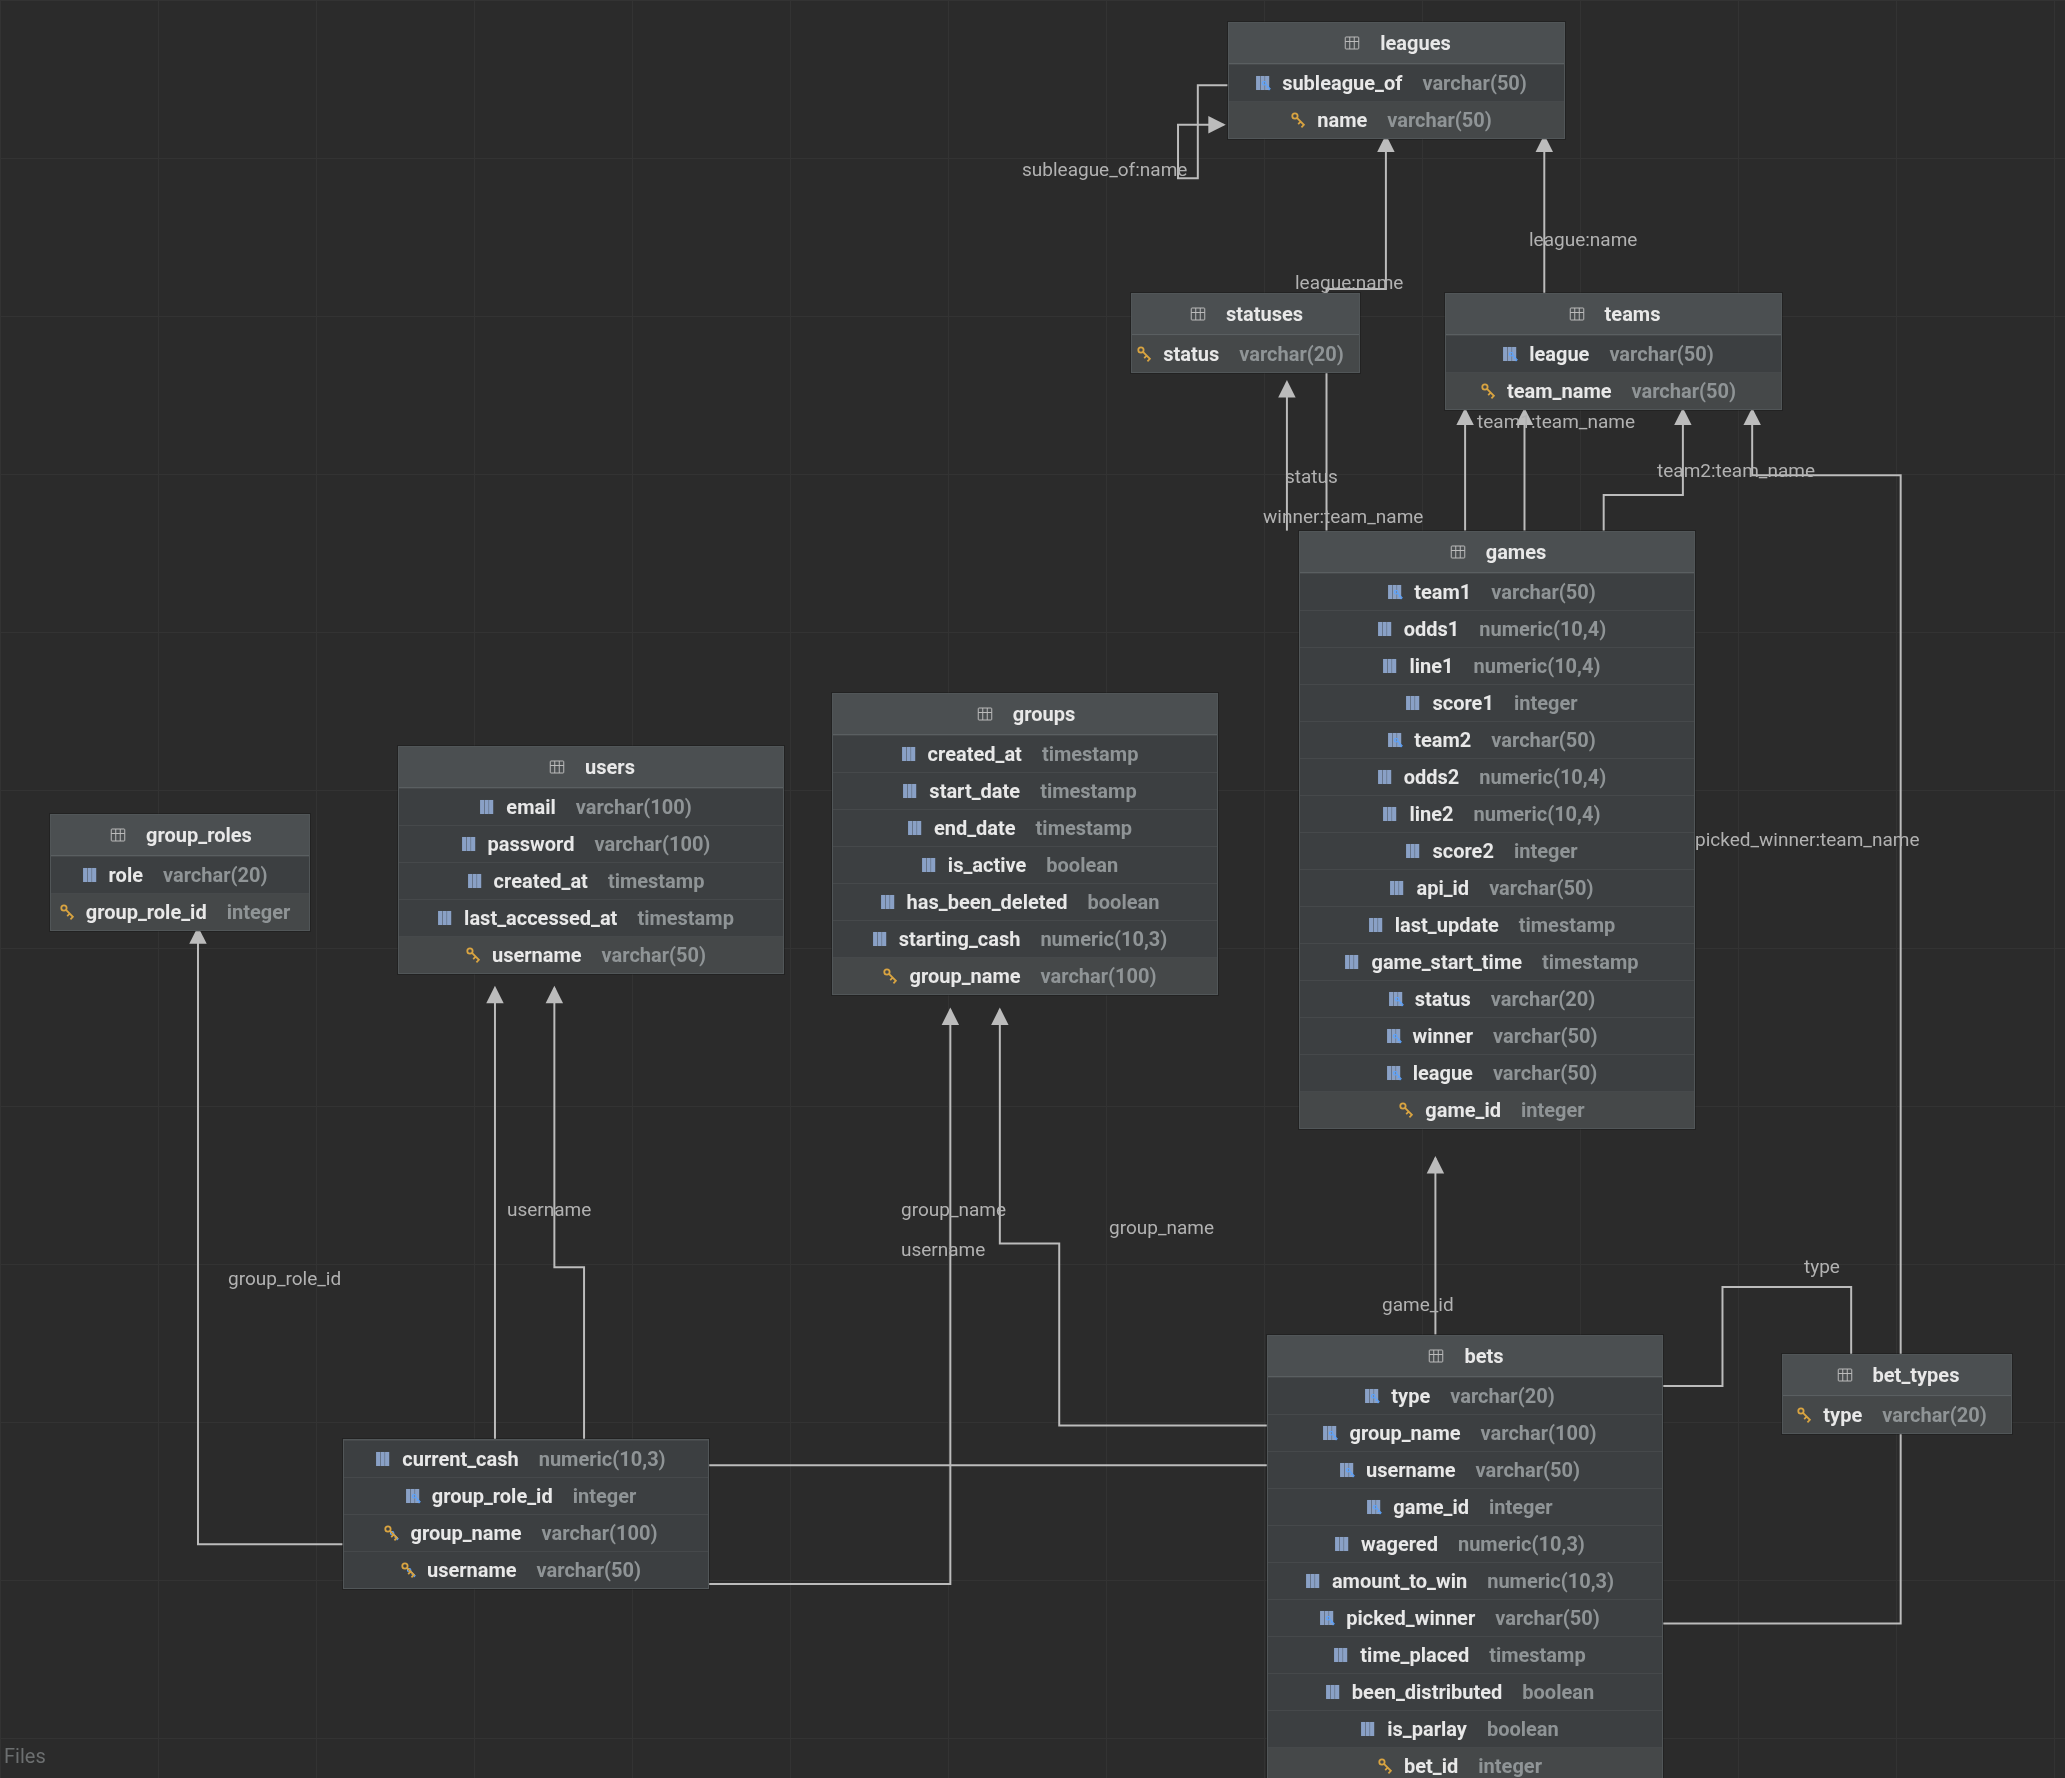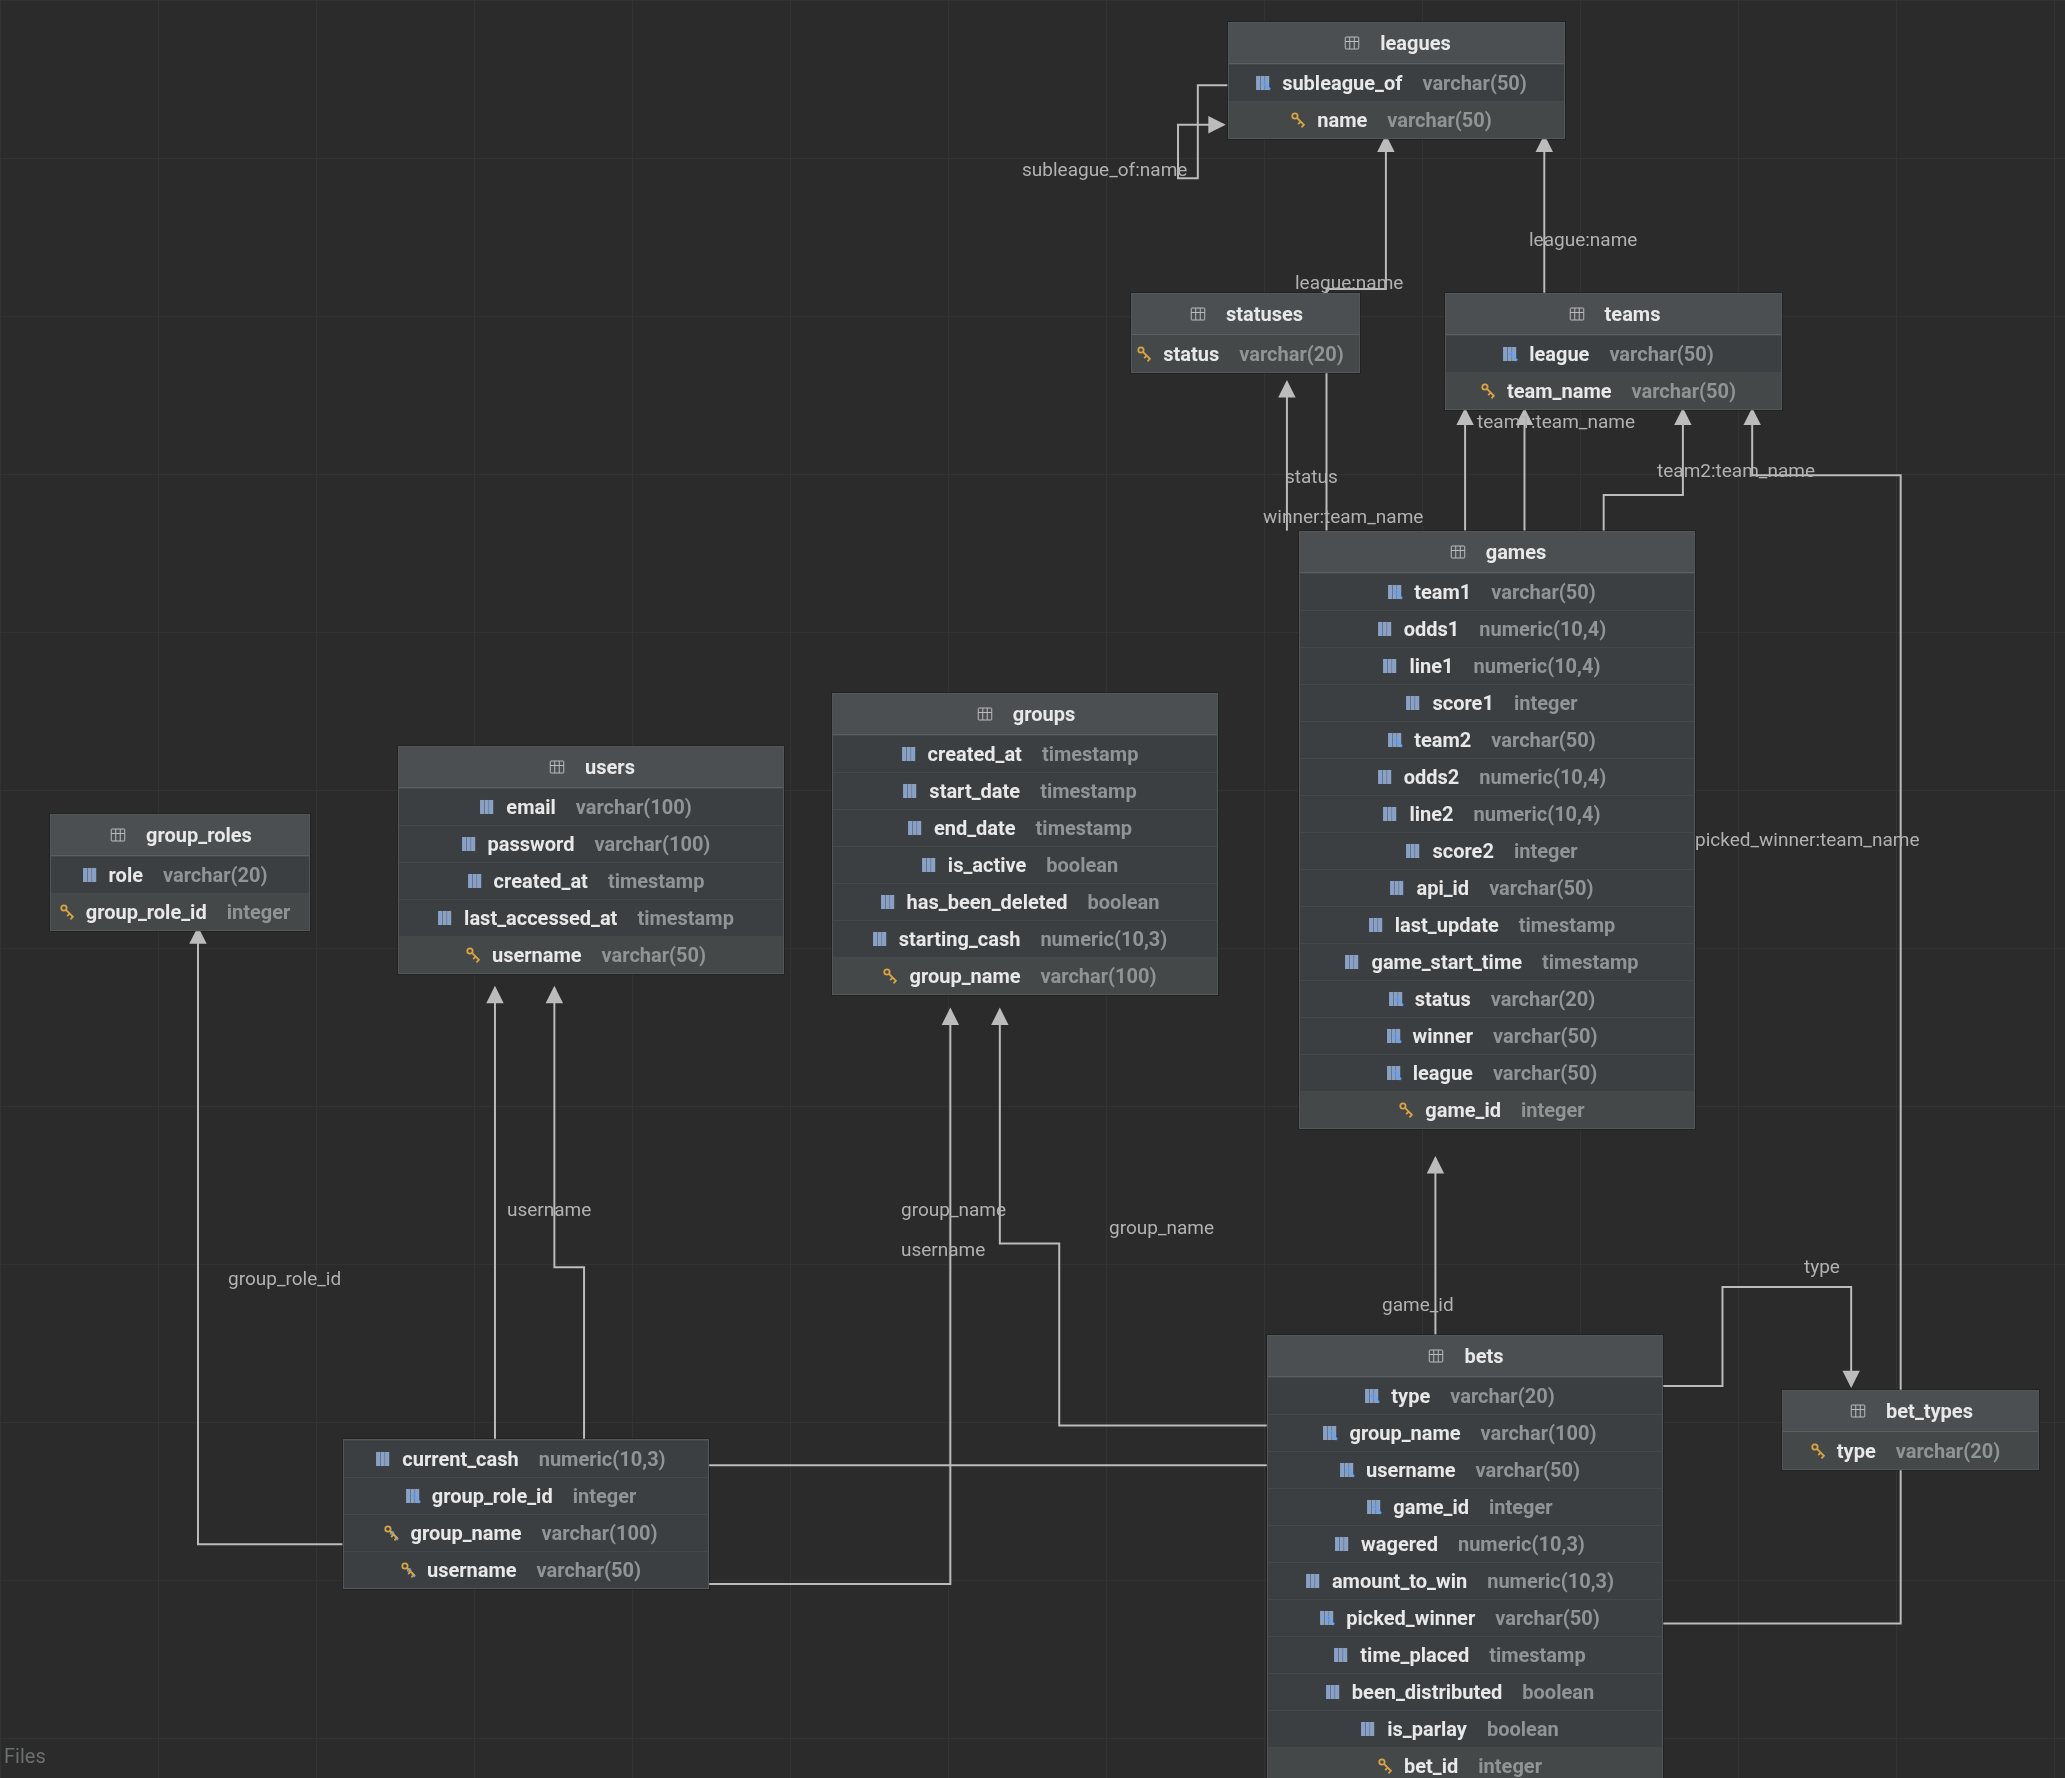--- a/index.html
+++ b/index.html
@@ -999,21 +999,21 @@
                   <circle cx="5" cy="5" r="3.3" fill="none" stroke="#d9a441" stroke-width="2.2"></circle>
                   <path d="M7.5 7.5 L16 16 L13 19 M12 12 L9 15" stroke="#d9a441" stroke-width="2.2" fill="none"></path>
                 </g>
               </svg>
             </span>
             <span class="col-name">bet_id</span>
           </span>
           <span class="col-type">integer</span>
         </div>
       </div>
-      <div class="table" style="left: 1782px; top: 1390px; width: 257px;">
+      <div class="table" style="left: 1782px; top: 1354px; width: 230px;">
         <div class="thead">
           <span class="ic">
             <svg viewBox="0 0 24 24">
               <rect x="3" y="4" width="18" height="16" rx="1"></rect>
               <line x1="3" y1="10" x2="21" y2="10"></line>
               <line x1="9" y1="4" x2="9" y2="20"></line>
               <line x1="15" y1="4" x2="15" y2="20"></line>
             </svg>
           </span>
           <span>bet_types</span>

